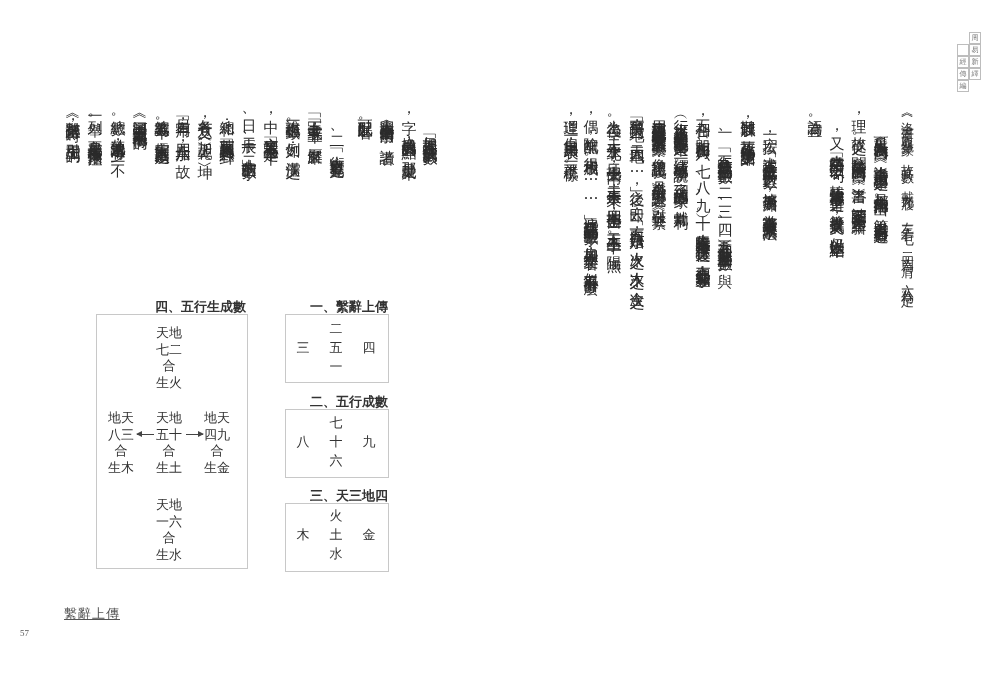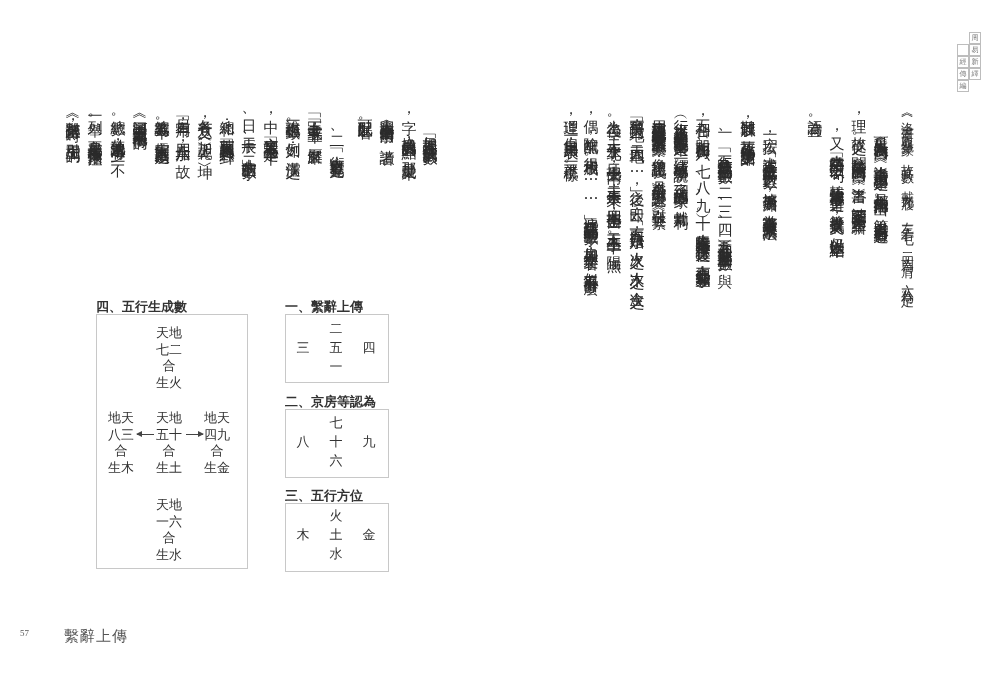--- a/index.html
+++ b/index.html
@@ -26,42 +26,42 @@
 
   
   .series-tag { position: absolute; left: 955px; top: 30px; width: 40px; height: 60px; }
   .tag-cell {
     position: absolute; width: 10px; height: 10px; border: 1px solid #bdbdbd;
     font-size: 7px; line-height: 10px; text-align: center; color: #777;
   }
 
   
   .diagram-title {
-    position: absolute; font-size: 13px; font-weight: bold; color: #333; text-align: left;
+    position: absolute; font-size: 13px; font-weight: bold; color: #333; text-align: right;
     white-space: nowrap;
   }
   .box { position: absolute; border: 1px solid #c8c8c8; background: #fff; }
   .cell {
     position: absolute; font-size: 13px; color: #333; width: 30px; text-align: center; line-height: 16px;
   }
   .stack {
     position: absolute; width: 36px; text-align: center; font-size: 13px; line-height: 16.5px; color: #333;
   }
   .arrow { position: absolute; height: 1px; background: #444; }
   .arrow.left::before {
     content: ""; position: absolute; left: -1px; top: -3px;
     border-right: 6px solid #444; border-top: 3.5px solid transparent; border-bottom: 3.5px solid transparent;
   }
   .arrow.right::after {
     content: ""; position: absolute; right: -1px; top: -3px;
     border-left: 6px solid #444; border-top: 3.5px solid transparent; border-bottom: 3.5px solid transparent;
   }
 
   .footer { position: absolute; top: 628px; font-size: 9px; color: #555; font-family: "Liberation Serif", serif; }
-  .running-head { position: absolute; top: 627px; font-size: 15px; color: #555; letter-spacing: 1px; }
+  .running-head { position: absolute; top: 605px; font-size: 13px; color: #555; letter-spacing: 1px; text-decoration: underline; }
 </style>
 </head>
 <body>
 
 <div class="page page-right"></div>
 
 <div class="series-tag">
   <div class="tag-cell" style="left:14px;top:2px;">周</div>
   <div class="tag-cell" style="left:14px;top:14px;">易</div>
   <div class="tag-cell" style="left:14px;top:26px;">新</div>
@@ -155,31 +155,31 @@
   <div class="diagram-title" style="left:285px; top:298px; width:103px;">一、繫辭上傳</div>
   <div class="box" style="left:285px; top:314px; width:102px; height:67px;"></div>
   <div class="cell" style="left:321px; top:321px;">二</div>
   <div class="cell" style="left:288px; top:340px;">三</div>
   <div class="cell" style="left:321px; top:340px;">五</div>
   <div class="cell" style="left:354px; top:340px;">四</div>
   <div class="cell" style="left:321px; top:359px;">一</div>
 </div>
 
 <div>
-  <div class="diagram-title" style="left:285px; top:393px; width:103px;">二、京房等認為</div>
+  <div class="diagram-title" style="left:285px; top:393px; width:103px;">二、五行成數</div>
   <div class="box" style="left:285px; top:409px; width:102px; height:67px;"></div>
   <div class="cell" style="left:321px; top:415px;">七</div>
   <div class="cell" style="left:288px; top:434px;">八</div>
   <div class="cell" style="left:321px; top:434px;">十</div>
   <div class="cell" style="left:354px; top:434px;">九</div>
   <div class="cell" style="left:321px; top:453px;">六</div>
 </div>
 
 <div>
-  <div class="diagram-title" style="left:285px; top:487px; width:103px;">三、五行方位</div>
+  <div class="diagram-title" style="left:285px; top:487px; width:103px;">三、天三地四</div>
   <div class="box" style="left:285px; top:503px; width:102px; height:67px;"></div>
   <div class="cell" style="left:321px; top:508px;">火</div>
   <div class="cell" style="left:288px; top:527px;">木</div>
   <div class="cell" style="left:321px; top:527px;">土</div>
   <div class="cell" style="left:354px; top:527px;">金</div>
   <div class="cell" style="left:321px; top:546px;">水</div>
 </div>
 
 <div class="footer" style="left:20px;">57</div>
 <div class="running-head" style="left:64px;">繫辭上傳</div>

